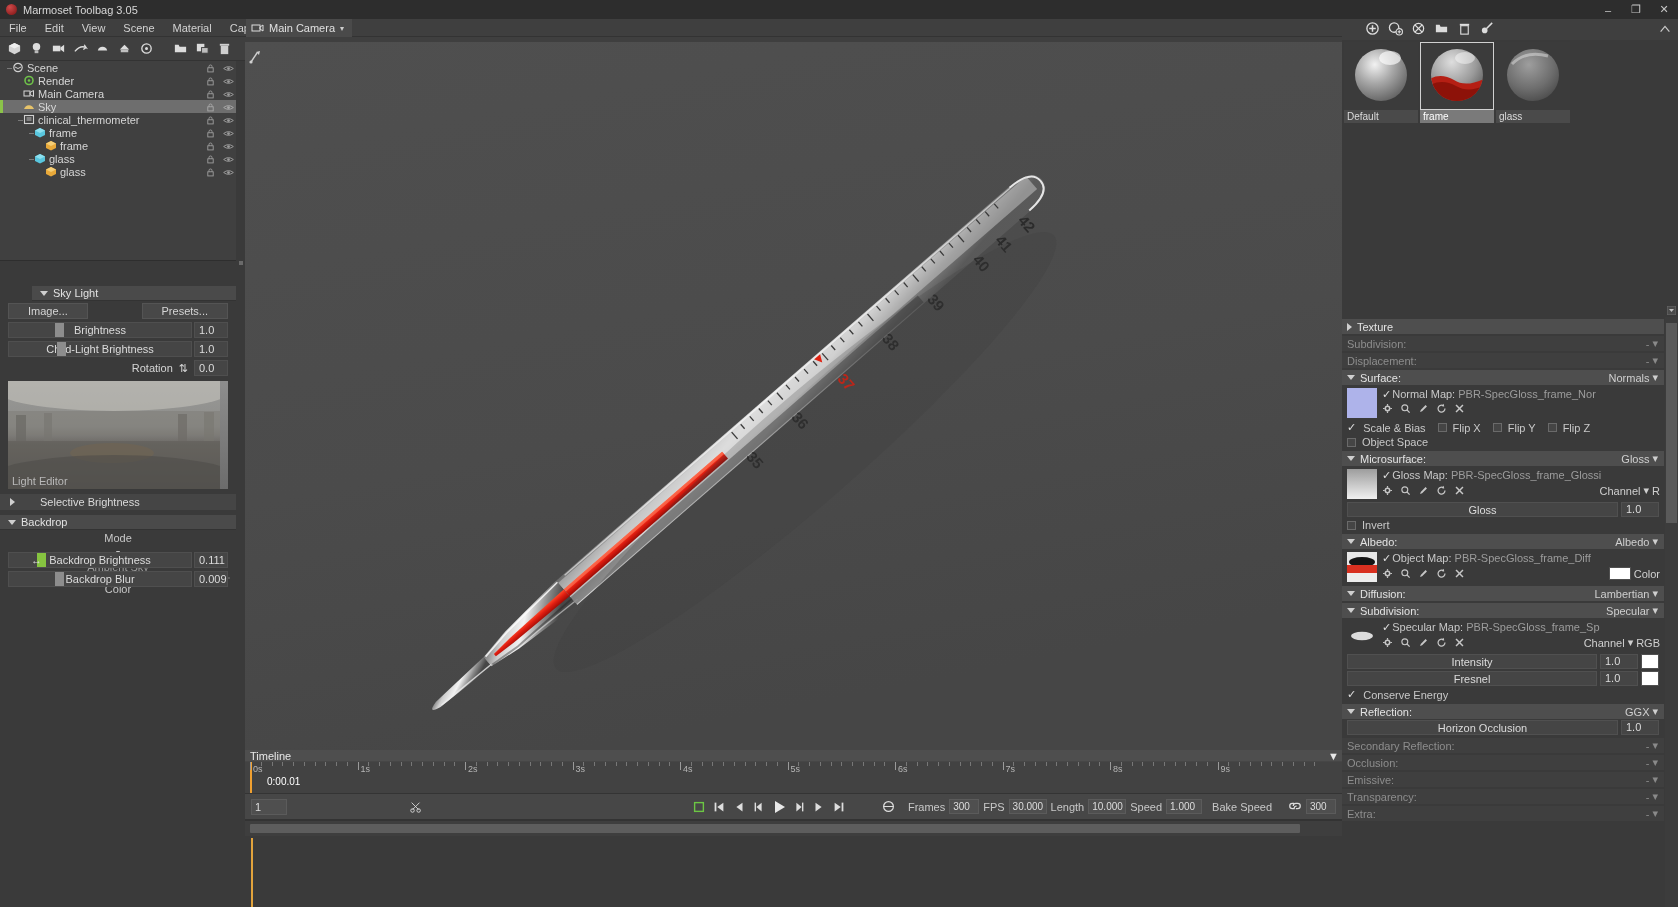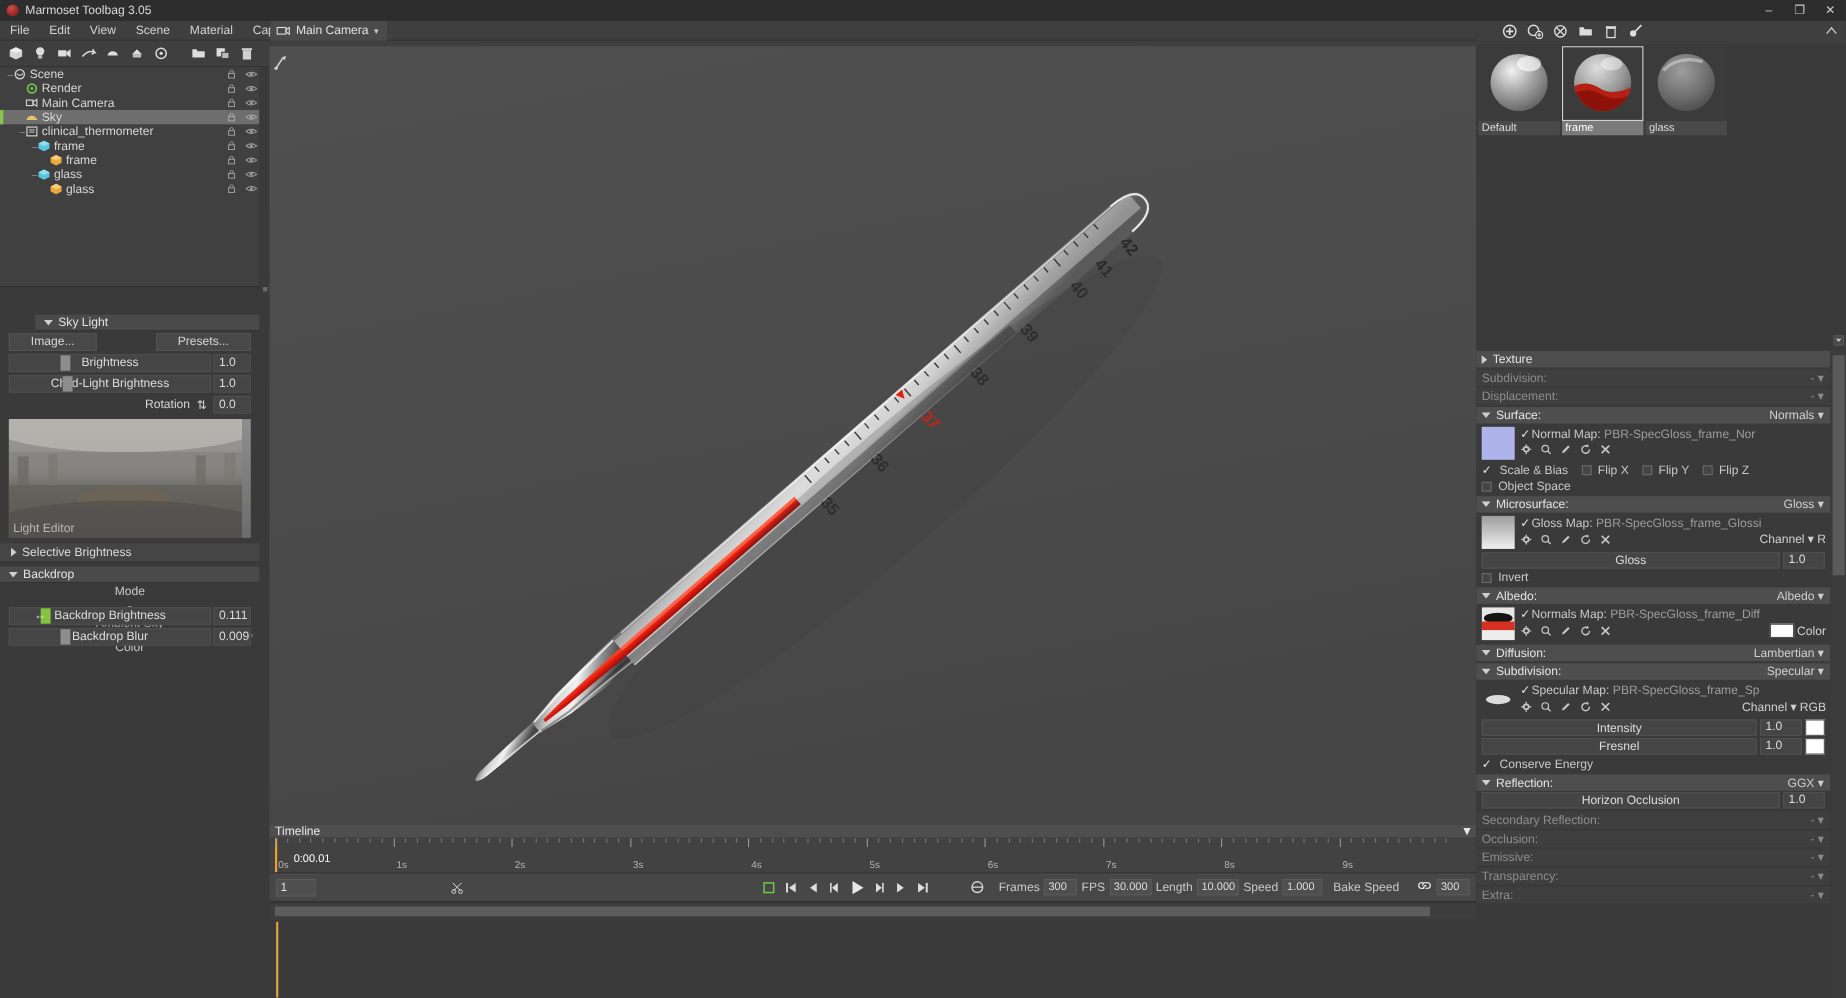--- a/index.html
+++ b/index.html
@@ -106,21 +106,21 @@
   .lbl-right { font-size:11px; color:#d5d5d5; margin-right:4px; }
 
   .hdri {
     margin:4px 8px 0 8px; height:108px; position:relative; overflow:hidden;
     background:linear-gradient(#8e8e8e,#6c6c6c);
   }
   .hdri-cap { position:absolute; left:4px; bottom:2px; font-size:11px; color:#b9b9b9; }
 
   .subhead {
     height:16px; background:#454545; display:flex; align-items:center;
-    padding-left:10px; font-size:11px; color:#dadada; margin-top:5px;
+    padding-left:10px; font-size:11px; color:#dadada; margin-top:5px;gap:20px;
   }
   .mode-row { height:18px; display:flex; align-items:center; padding:0 6px; gap:4px; margin-top:2px;flex-direction:column; }
   .swatch { width:20px; height:13px; background:#c9d5dc; border:1px solid #5a5a5a; }
 
   
   .viewport {
     position:absolute; left:245px; top:42px; right:336px; bottom:157px;
     background:#4a4a4a; overflow:hidden;
   }
   .vp-corner {
@@ -135,21 +135,21 @@
     height:12px; background:#5a5a5a; display:flex; align-items:center;
     padding-left:5px; font-size:11px; color:#e8e8e8; border-bottom:1px solid #464646;
   }
   .tl-head { background:#4e4e4e; }
   .ruler {
     height:32px; background:#424242; position:relative; overflow:hidden;
     border-bottom:1px solid #343434;
   }
   .tick { position:absolute; top:0; width:1px; height:5px; background:#777; }
   .tick.major { height:8px; background:#9a9a9a; }
-  .tick-lbl { position:absolute; top:19px; font-size:9px; color:#b5b5b5; padding-left:2px; }
+  .tick-lbl { position:absolute; top:2px; font-size:9px; color:#b5b5b5; padding-left:2px; }
   .playhead { position:absolute; top:0; bottom:0; width:2px; background:#f0a030; }
   .playhead-lbl { position:absolute; top:14px; font-size:10px; color:#fff; }
   .transport {
     height:26px; background:#474747; display:flex; align-items:center;
     position:relative; border-bottom:1px solid #333;
   }
   .frame-box {
     width:36px; height:16px; background:#4f4f4f; border:1px solid #5b5b5b;
     margin-left:6px; font-size:11px; color:#ddd; padding-left:3px; line-height:14px;
   }
@@ -1165,21 +1165,21 @@
       <div class="map-row">
         <div class="map-thumb">
           <svg width="30" height="30" viewBox="0 0 30 30">
               <rect width="30" height="30" fill="#e8e8e8"></rect>
               <ellipse cx="15" cy="10" rx="13" ry="5" fill="#151515"></ellipse>
               <rect x="0" y="13" width="30" height="8" fill="#d83020"></rect>
               <rect x="0" y="21" width="30" height="9" fill="#ededed"></rect>
             </svg>
         </div>
         <div class="map-info">
-          <div class="map-title"><span class="chk">✓</span><span>Normals Map:</span> <span class="fname">PBR-SpecGloss_frame_Diff</span></div>
+          <div class="map-title"><span class="chk">✓</span><span>Object Map:</span> <span class="fname">PBR-SpecGloss_frame_Diff</span></div>
           <div class="map-icons">
             <span class="mi"><svg width="11" height="11" viewBox="0 0 16 16">
                   <circle cx="8" cy="8" r="3.2" fill="none" stroke="#e0e0e0" stroke-width="2.2"></circle>
                   <g stroke="#e0e0e0" stroke-width="1.8">
                     <line x1="8" y1="1.5" x2="8" y2="4"></line>
                     <line x1="8" y1="12" x2="8" y2="14.5"></line>
                     <line x1="1.5" y1="8" x2="4" y2="8"></line>
                     <line x1="12" y1="8" x2="14.5" y2="8"></line>
                   </g>
                 </svg></span>

